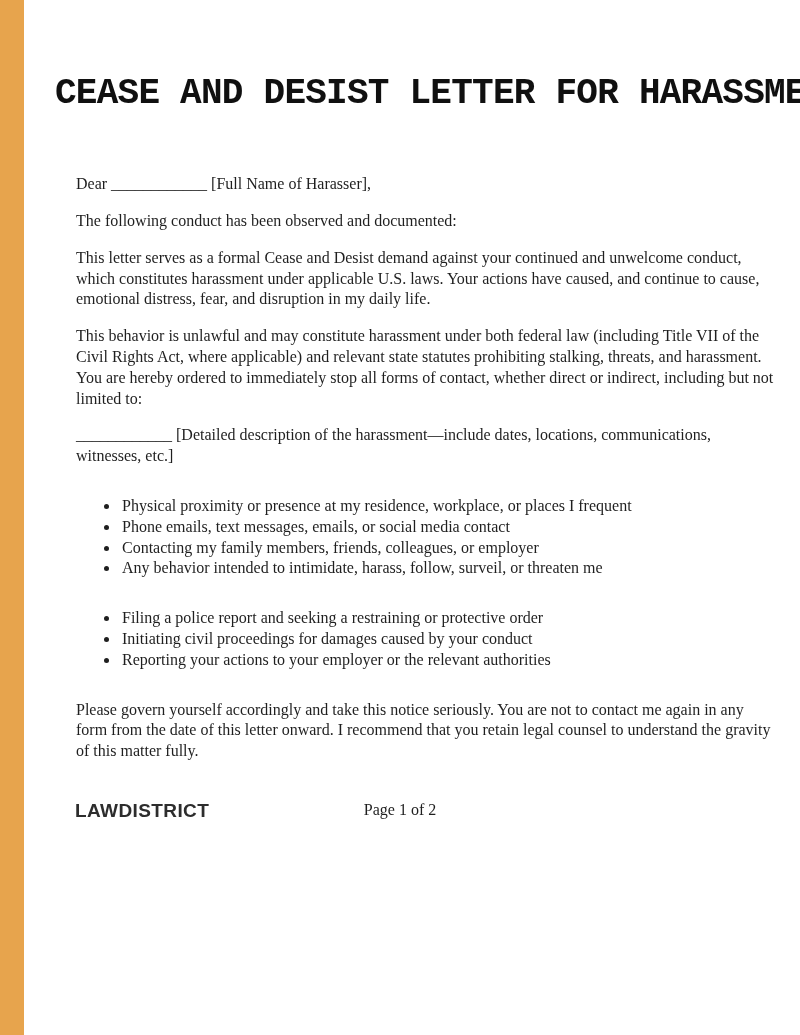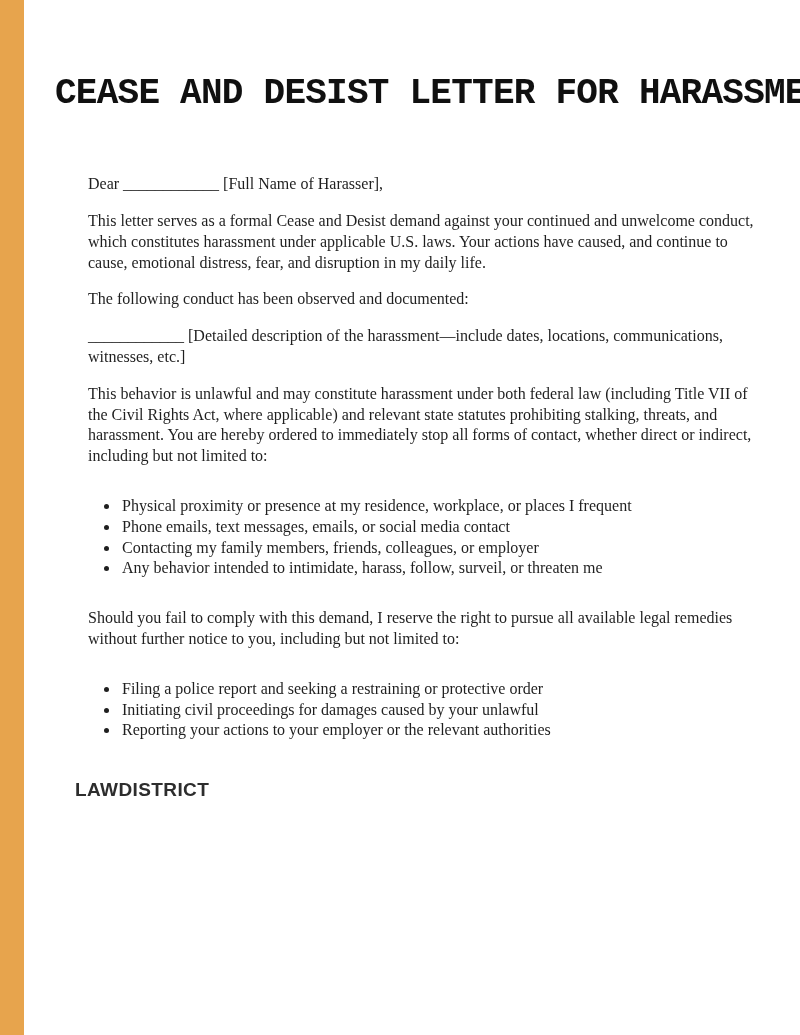--- a/index.html
+++ b/index.html
@@ -37,21 +37,21 @@
     font-size: 36px;
     font-weight: 700;
     letter-spacing: -0.75px;
     color: #101010;
     text-align: center;
     white-space: nowrap;
     line-height: 1.2;
     font-family: Liberation Mono, monospace;
   }
   .para, .field {
-    margin: 16px 13px;
+    margin: 16px 1px;
     font-size: 16px;
     line-height: 1.3;
   }
   .field { margin: 0 0 16.5px 0; }
   .salutation { margin-top: 52px; }
   ul.item-list {
     margin: 29px 0;
     padding-left: 45px;
     font-size: 16px;
     line-height: 1.3;
@@ -95,44 +95,45 @@
 
   <div class="content">
 
     <h1 class="doc-title">CEASE AND DESIST LETTER FOR HARASSMENT</h1>
 
 
 
 
     <p class="para salutation">Dear ____________ [Full Name of Harasser],</p>
 
+    <p class="para">The following conduct has been observed and documented:</p>
+
     <p class="para">This letter serves as a formal Cease and Desist demand against your continued and unwelcome conduct, which constitutes harassment under applicable U.S. laws. Your actions have caused, and continue to cause, emotional distress, fear, and disruption in my daily life.</p>
 
-    <p class="para">The following conduct has been observed and documented:</p>
+    <p class="para">This behavior is unlawful and may constitute harassment under both federal law (including Title VII of the Civil Rights Act, where applicable) and relevant state statutes prohibiting stalking, threats, and harassment. You are hereby ordered to immediately stop all forms of contact, whether direct or indirect, including but not limited to:</p>
 
     <p class="para">____________ [Detailed description of the harassment—include dates, locations, communications, witnesses, etc.]</p>
-
-    <p class="para">This behavior is unlawful and may constitute harassment under both federal law (including Title VII of the Civil Rights Act, where applicable) and relevant state statutes prohibiting stalking, threats, and harassment. You are hereby ordered to immediately stop all forms of contact, whether direct or indirect, including but not limited to:</p>
 
     <ul class="item-list">
       <li>Physical proximity or presence at my residence, workplace, or places I frequent</li>
       <li>Phone emails, text messages, emails, or social media contact</li>
       <li>Contacting my family members, friends, colleagues, or employer</li>
       <li>Any behavior intended to intimidate, harass, follow, surveil, or threaten me</li>
     </ul>
 
-    <p class="para">Should you fail to comply with this demand, I reserve the right to pursue all available legal remedies without further notice to you, including but not limited to:</p>
 
     <ul class="item-list">
       <li>Filing a police report and seeking a restraining or protective order</li>
-      <li>Initiating civil proceedings for damages caused by your unlawful</li>
+      <li>Initiating civil proceedings for damages caused by your conduct</li>
       <li>Reporting your actions to your employer or the relevant authorities</li>
     </ul>
 
+    <p class="para">Please govern yourself accordingly and take this notice seriously. You are not to contact me again in any form from the date of this letter onward. I recommend that you retain legal counsel to understand the gravity of this matter fully.</p>
 
     <div class="footer">
       <span class="logo">
         <span class="logo-bold">LAW</span><span class="logo-regular">DISTRICT</span>
       </span>
+      <span class="page-indicator">Page 1 of 2</span>
     </div>
 
   </div>
 </div>
 
 </body></html>

